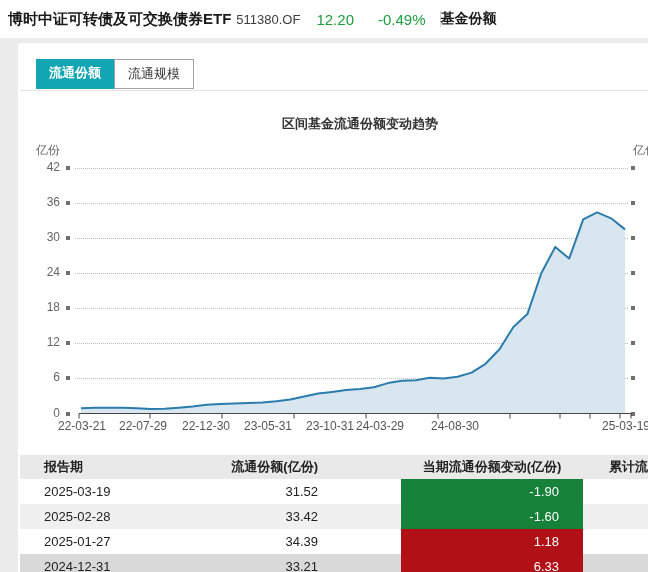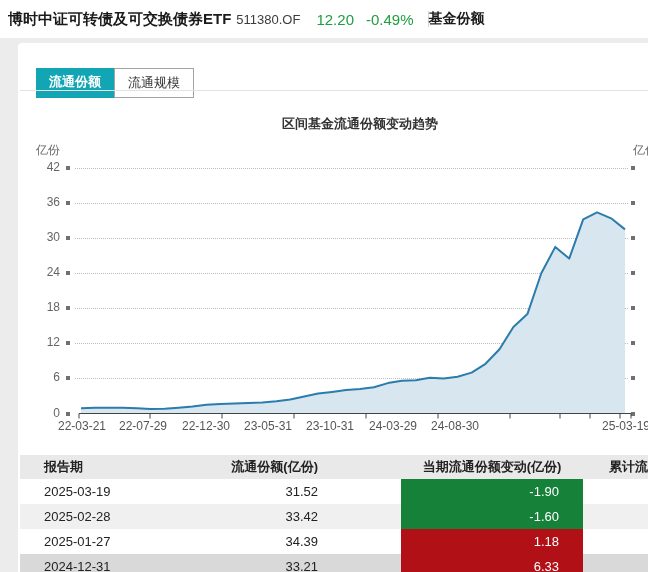--- a/index.html
+++ b/index.html
@@ -5,30 +5,30 @@
   * { margin:0; padding:0; box-sizing:border-box; }
   html,body { font-family:"Liberation Sans","DejaVu Sans",sans-serif; }
   #page { position:relative; width:648px; height:572px; background:#ececec; overflow:hidden; }
 
   
   .header-bar { position:absolute; left:0; top:0; width:648px; height:38px; background:#fff;
     display:flex; align-items:center; padding-left:8px; white-space:nowrap; }
   .fund-title { font-size:15px; font-weight:bold; color:#1a1a1a; }
   .fund-code  { font-size:13px; color:#3c3c3c; margin-left:5px; }
   .fund-price { font-size:15px; color:#1e9e3e; margin-left:16px; }
-  .fund-change{ font-size:15px; color:#1e9e3e; margin-left:12px; }
+  .fund-change{ font-size:15px; color:#1e9e3e; margin-left:24px; }
   .header-sep { width:1px; height:16px; background:#d5d5d5; margin-left:14px; }
   .fund-tag   { font-size:14px; font-weight:bold; color:#1a1a1a; }
 
   
   .panel { position:absolute; left:18px; top:43px; width:650px; height:540px;
     background:#fff; border-radius:4px 0 0 0; }
 
   
-  .tabs { position:absolute; left:36px; top:68px; display:flex; }
+  .tabs { position:absolute; left:36px; top:59px; display:flex; }
   .tab { font-size:13px; padding:6px 13px; line-height:16px; cursor:pointer; }
   .tab.active { background:#12a6b4; color:#fff; font-weight:bold; }
   .tab.inactive { background:#fff; color:#333; border:1px solid #a3a3a3; }
   .tab-divider { position:absolute; left:20px; top:90px; width:628px; height:1px; background:#e3e3e3; }
 
   
   .chart-title { position:absolute; left:260px; top:115px; width:200px; text-align:center;
     font-size:13px; font-weight:bold; color:#333; }
   .unit-left  { position:absolute; left:36px; top:142px; font-size:12px; color:#666; }
   .unit-right { position:absolute; left:633px; top:142px; font-size:12px; color:#666; white-space:nowrap; }
@@ -134,21 +134,21 @@
         <line x1="631" y1="413.5" x2="631" y2="418.5" stroke="#444" stroke-width="1"></line>
       </g>
   </svg>
 
   <div id="xlabels">
       <div class="xtick-label" style="left: 53px; width: 58px;">22-03-21</div>
       <div class="xtick-label" style="left: 114px; width: 58px;">22-07-29</div>
       <div class="xtick-label" style="left: 177px; width: 58px;">22-12-30</div>
       <div class="xtick-label" style="left: 239px; width: 58px;">23-05-31</div>
       <div class="xtick-label" style="left: 301px; width: 58px;">23-10-31</div>
-      <div class="xtick-label" style="left: 364px; width: 58px;">24-03-29</div>
+      <div class="xtick-label" style="left: 351px; width: 58px;">24-03-29</div>
       <div class="xtick-label" style="left: 426px; width: 58px;">24-08-30</div>
       <div class="xtick-label" style="left: 597px; width: 58px;">25-03-19</div>
     </div>
 
   <div class="share-table" id="sharetable">
       <div class="t-row t-head">
         <div class="c-date">报告期</div>
         <div class="c-shares">流通份额(亿份)</div>
         <div class="c-gap"></div>
         <div class="c-change head-center">当期流通份额变动(亿份)</div>

